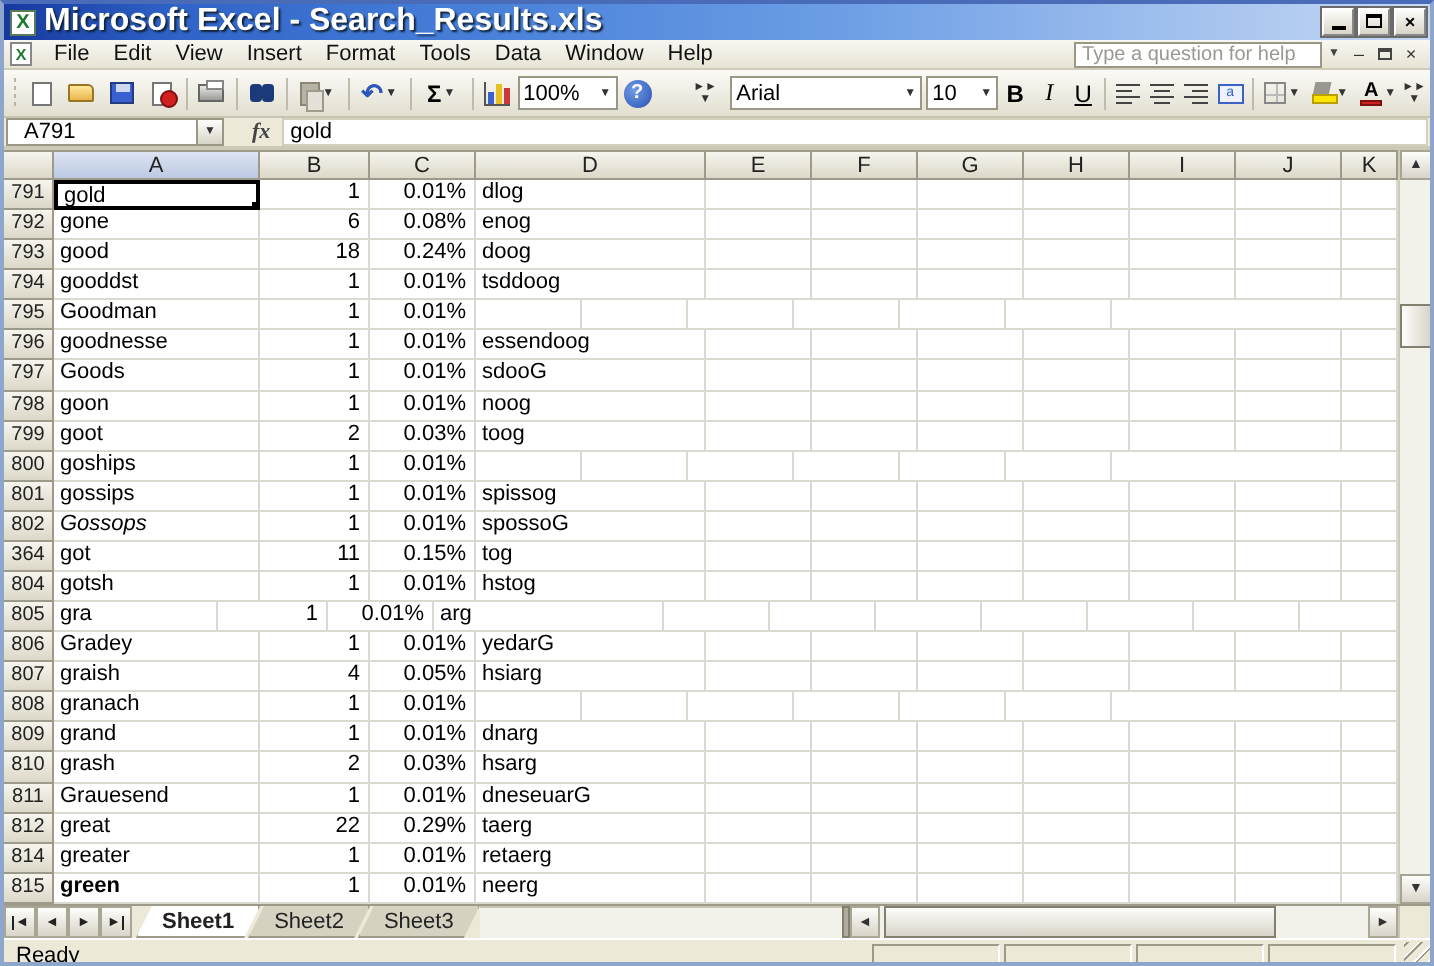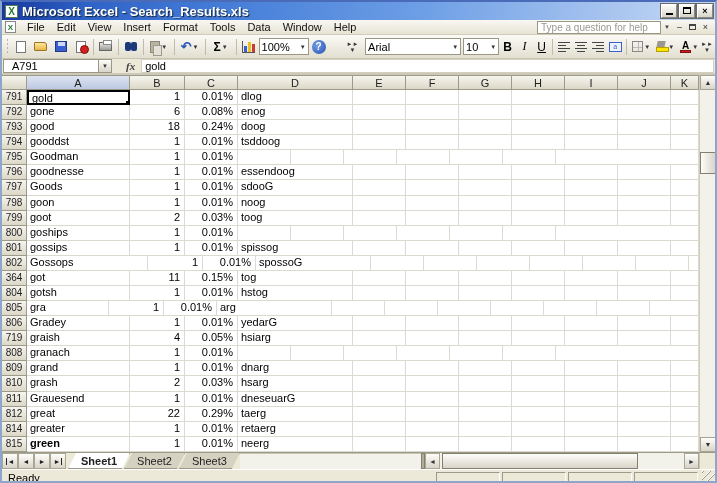--- a/index.html
+++ b/index.html
@@ -10,21 +10,21 @@
     background:#ece9d8; border:2px solid; border-color:#4a6cb8 #8ea6cc #8ea6cc;
     display:flex; flex-direction:column;
   }
   
   .titlebar {
     height:18px; flex:0 0 18px; display:flex; align-items:center; padding:0 2px 0 3px;
     background:linear-gradient(90deg,#16399e 0,#2f63c8 12%,#4a82da 35%,#6fa0e6 60%,#a7c4ef 85%,#c6d9f5 100%);
   }
   .app-icon { width:13px; height:13px; background:#fff; border:1px solid #5a7a5a;
     color:#1c7a2c; font-weight:bold; font-size:10px; line-height:11px; text-align:center; margin-right:4px; }
-  .title-text { color:#fff; font-weight:bold; font-size:13px; text-shadow:1px 1px 1px #123; flex:1; white-space:nowrap; overflow:hidden; }
+  .title-text { color:#fff; font-weight:bold; font-size:16px; text-shadow:1px 1px 1px #123; flex:1; white-space:nowrap; overflow:hidden; }
   .winbtn { width:16px; height:14px; margin-left:2px; background:linear-gradient(#fdfdfa,#d8d4c8);
     border:1px solid #fff; border-right-color:#888; border-bottom-color:#888; outline:1px solid #6a6a6a;
     font-size:9px; line-height:12px; text-align:center; color:#000; font-weight:bold; }
   .winbtn .minbar { display:block; width:7px; height:2px; background:#000; margin:8px auto 0; }
   .winbtn .maxbox { display:block; width:8px; height:7px; border:1px solid #000; border-top-width:2px; margin:2px auto 0; }
   
   .menubar { height:15px; flex:0 0 15px; display:flex; align-items:center;
     background:linear-gradient(#f8f7f2,#e7e4d4); border-bottom:1px solid #d0ccba; padding:0 3px; }
   .sheet-icon { width:11px; height:12px; background:#fff; border:1px solid #888; margin-right:5px;
     color:#1c7a2c; font-size:8px; line-height:11px; text-align:center; font-weight:bold; }
@@ -469,21 +469,21 @@
             <div class="cell txt" style="width: 53px;"></div>
             <div class="cell txt" style="width: 53px;"></div>
             <div class="cell txt" style="width: 53px;"></div>
             <div class="cell txt" style="width: 53px;"></div>
             <div class="cell txt" style="width: 53px;"></div>
             <div class="cell txt" style="width: 53px;"></div>
             <div class="cell txt" style="width: 28px; flex: 1 1 0%;"></div>
           </div>
           <div class="row">
             <div class="rhdr">802</div>
-            <div class="cell txt" style="width: 121px;">Gossops</div>
+            <div class="cell txt" style="width: 103px; font-style: italic;">Gossops</div>
             <div class="cell num" style="width: 55px;">1</div>
             <div class="cell num" style="width: 53px;">0.01%</div>
             <div class="cell txt" style="width: 115px;">spossoG</div>
             <div class="cell txt" style="width: 53px;"></div>
             <div class="cell txt" style="width: 53px;"></div>
             <div class="cell txt" style="width: 53px;"></div>
             <div class="cell txt" style="width: 53px;"></div>
             <div class="cell txt" style="width: 53px;"></div>
             <div class="cell txt" style="width: 53px;"></div>
             <div class="cell txt" style="width: 28px; flex: 1 1 0%;"></div>
@@ -538,21 +538,21 @@
             <div class="cell txt" style="width: 115px;">yedarG</div>
             <div class="cell txt" style="width: 53px;"></div>
             <div class="cell txt" style="width: 53px;"></div>
             <div class="cell txt" style="width: 53px;"></div>
             <div class="cell txt" style="width: 53px;"></div>
             <div class="cell txt" style="width: 53px;"></div>
             <div class="cell txt" style="width: 53px;"></div>
             <div class="cell txt" style="width: 28px; flex: 1 1 0%;"></div>
           </div>
           <div class="row">
-            <div class="rhdr">719</div>
+            <div class="rhdr">807</div>
             <div class="cell txt" style="width: 103px;">graish</div>
             <div class="cell num" style="width: 55px;">4</div>
             <div class="cell num" style="width: 53px;">0.05%</div>
             <div class="cell txt" style="width: 115px;">hsiarg</div>
             <div class="cell txt" style="width: 53px;"></div>
             <div class="cell txt" style="width: 53px;"></div>
             <div class="cell txt" style="width: 53px;"></div>
             <div class="cell txt" style="width: 53px;"></div>
             <div class="cell txt" style="width: 53px;"></div>
             <div class="cell txt" style="width: 53px;"></div>

